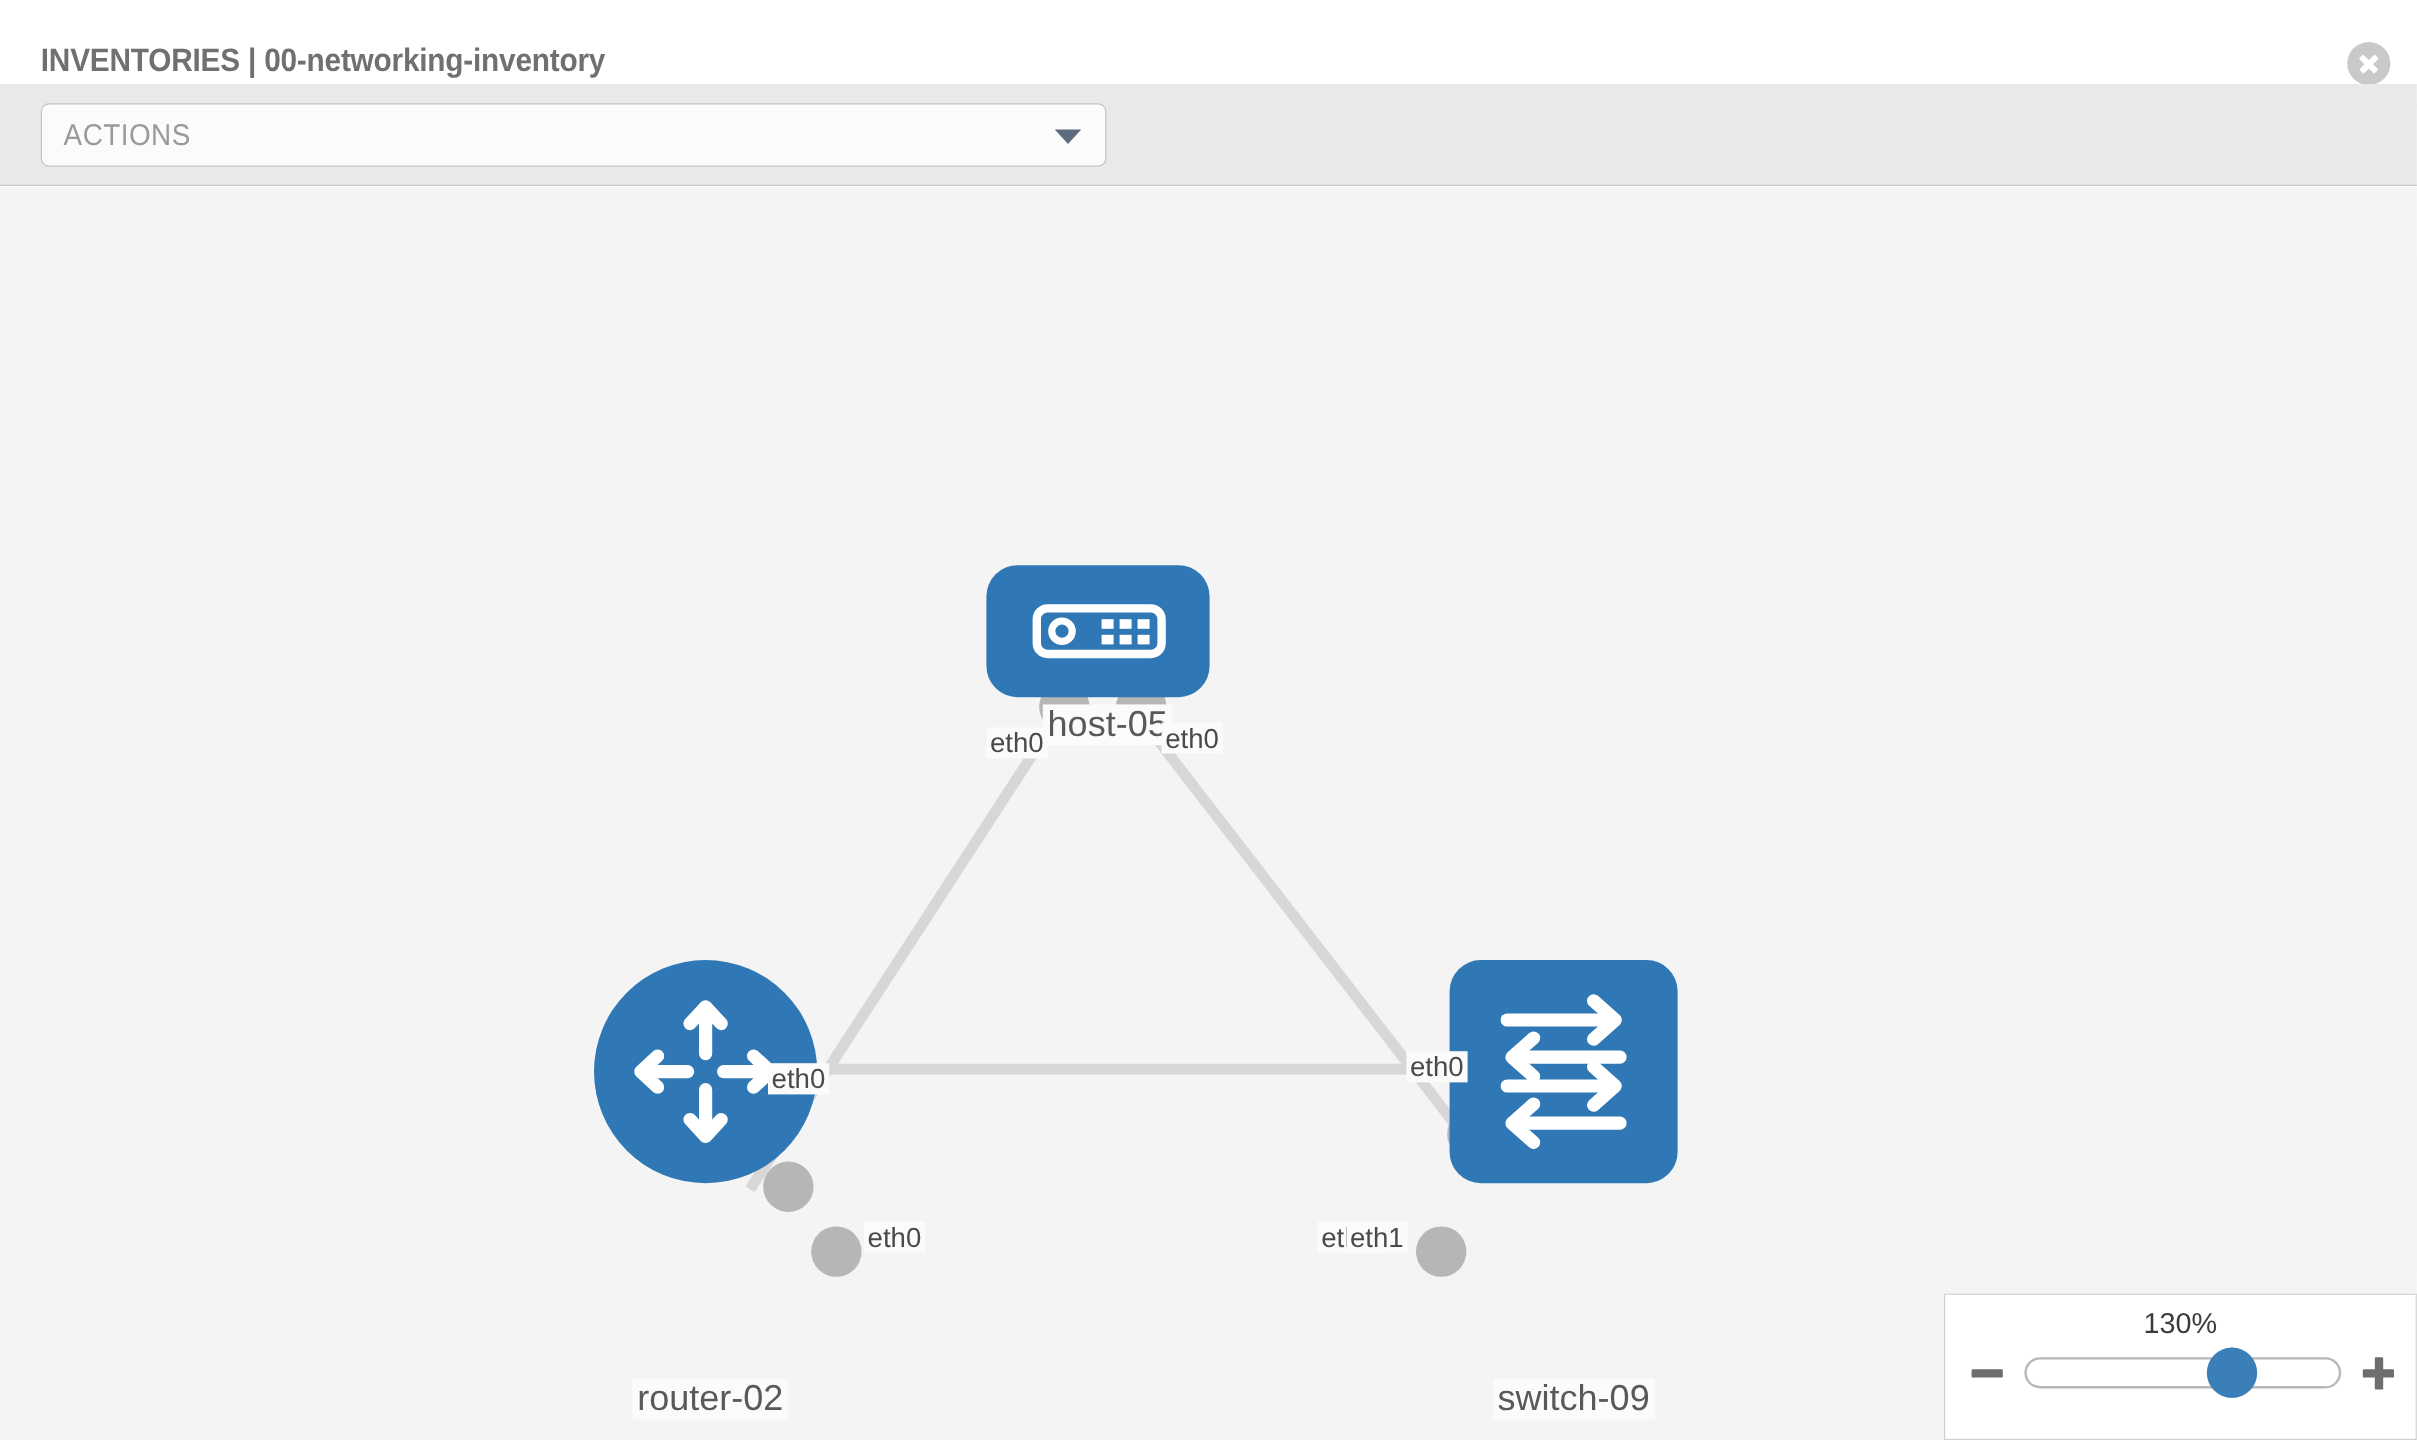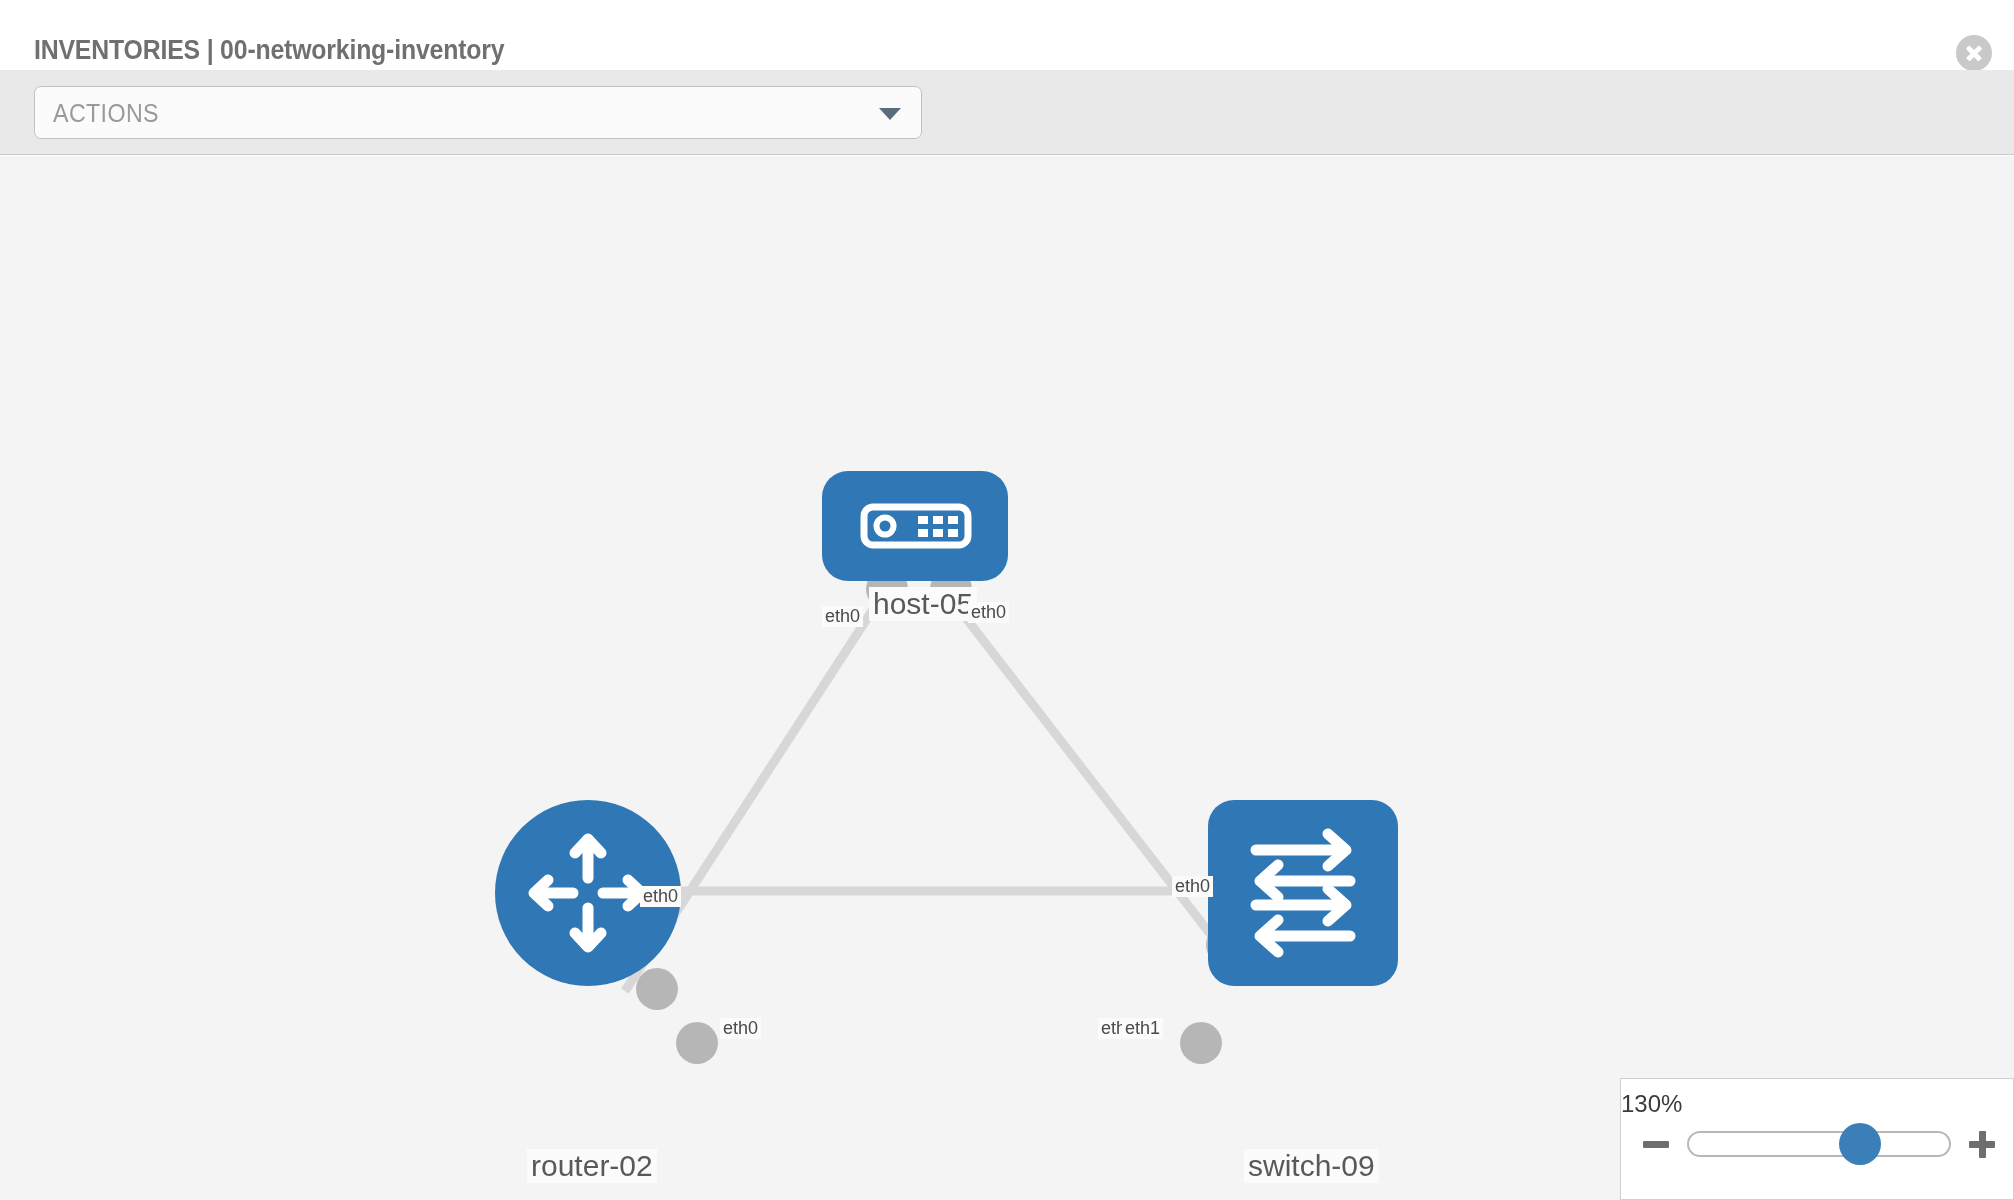--- a/index.html
+++ b/index.html
@@ -137,21 +137,21 @@
     color: #595959;
     font-size: 30px;
     white-space: nowrap;
     padding: 1px 4px;
     line-height: 1.05;
   }
   .edge-label {
     position: absolute;
     background: #fbfbfb;
     color: #4a4a4a;
-    font-size: 18px;
+    font-size: 23px;
     white-space: nowrap;
     padding: 1px 3px;
     line-height: 1.05;
   }
   .endpoint {
     position: absolute;
     width: 42px; height: 42px;
     border-radius: 50%;
     background: #b6b6b6;
     cursor: pointer;
@@ -165,21 +165,21 @@
     width: 394px;
     height: 122px;
     background: #ffffff;
     border: 1px solid #d0d0d0;
     box-sizing: border-box;
   }
   .zoom-value {
     position: absolute;
     top: 11px;
     width: 100%;
-    text-align: left;
+    text-align: center;
     font-size: 24px;
     color: #3b3b3b;
   }
   .zoom-minus, .zoom-plus {
     position: absolute;
     top: 50px;
     width: 30px; height: 30px;
     cursor: pointer;
   }
   .zoom-minus { left: 20px; }

